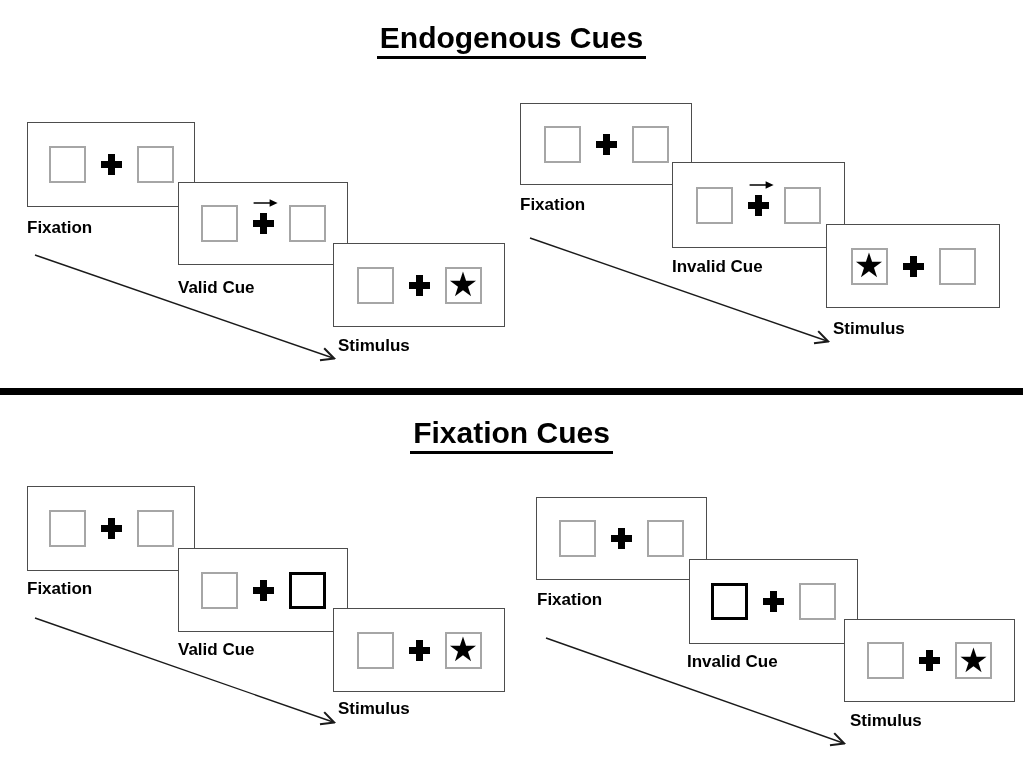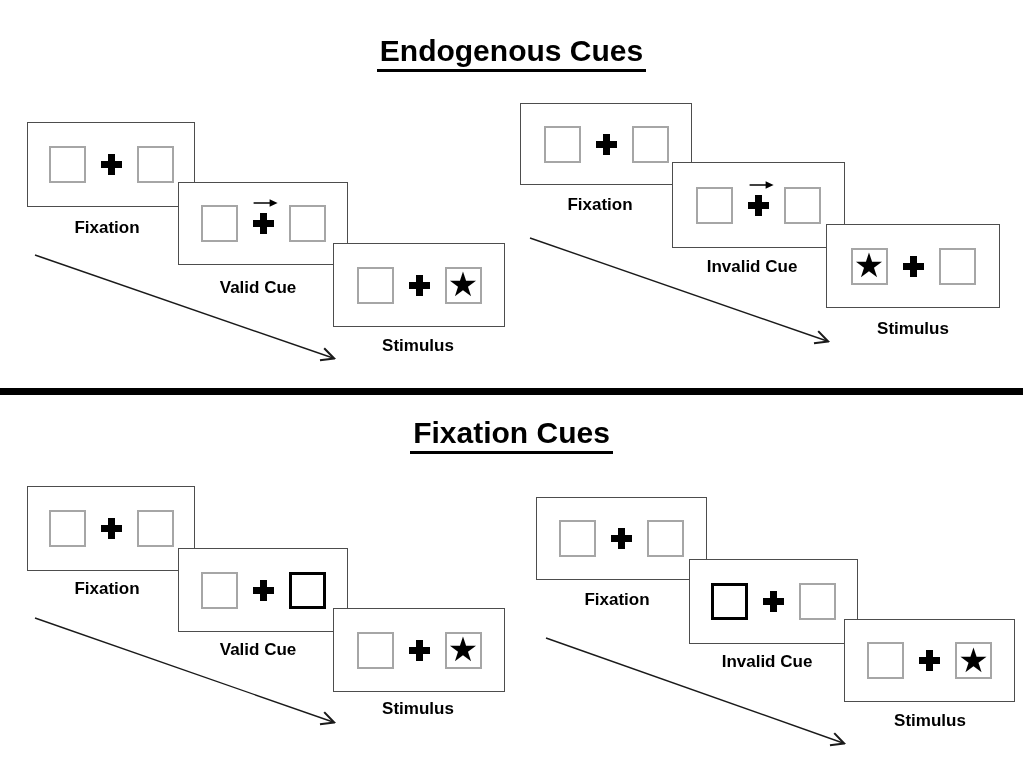--- a/index.html
+++ b/index.html
@@ -32,37 +32,37 @@
   .box-star{
     font-family:"DejaVu Sans",sans-serif;font-size:34px;line-height:1;color:#000;
     padding-bottom:2px;
   }
   .cross-wrap{position:relative;width:21px;height:21px;flex:0 0 auto;}
   .plus{position:absolute;left:0;top:0;width:21px;height:21px;}
   .plus::before{content:"";position:absolute;left:0;top:7px;width:21px;height:7px;background:#000;}
   .plus::after{content:"";position:absolute;left:7px;top:0;width:7px;height:21px;background:#000;}
   .cue-arrow{position:absolute;left:50%;top:-15px;transform:translateX(-40%);}
   .plabel{
-    position:absolute;width:160px;text-align:center;font-size:17px;font-weight:bold;z-index:4;
+    position:absolute;width:160px;text-align:left;font-size:17px;font-weight:bold;z-index:4;
     white-space:nowrap;
   }
   .tl-arrow{position:absolute;z-index:0;}
 </style>
 </head>
 <body>
 
 <svg width="0" height="0" style="position:absolute">
   <defs>
     <marker id="ah" viewBox="0 0 12 12" refX="10" refY="6" markerWidth="11" markerHeight="11" orient="auto">
       <path d="M1,1 L11,6 L1,11" fill="none" stroke="#1a1a1a" stroke-width="1.6"></path>
     </marker>
   </defs>
 </svg>
 
-<div class="section-title" style="top:34px">
+<div class="section-title" style="top:21px">
   <span>Endogenous Cues</span>
 </div>
 
 <svg class="tl-arrow" style="left:25px;top:245px" width="323" height="128">
   <line x1="10" y1="10" x2="308" y2="113" stroke="#1a1a1a" stroke-width="1.4" marker-end="url(#ah)"></line>
 </svg>
 
 <div class="panel z1" style="left:27px;top:122px;width:168px;height:85px">
   <div class="box box-empty"></div>
   <div class="cross-wrap">

